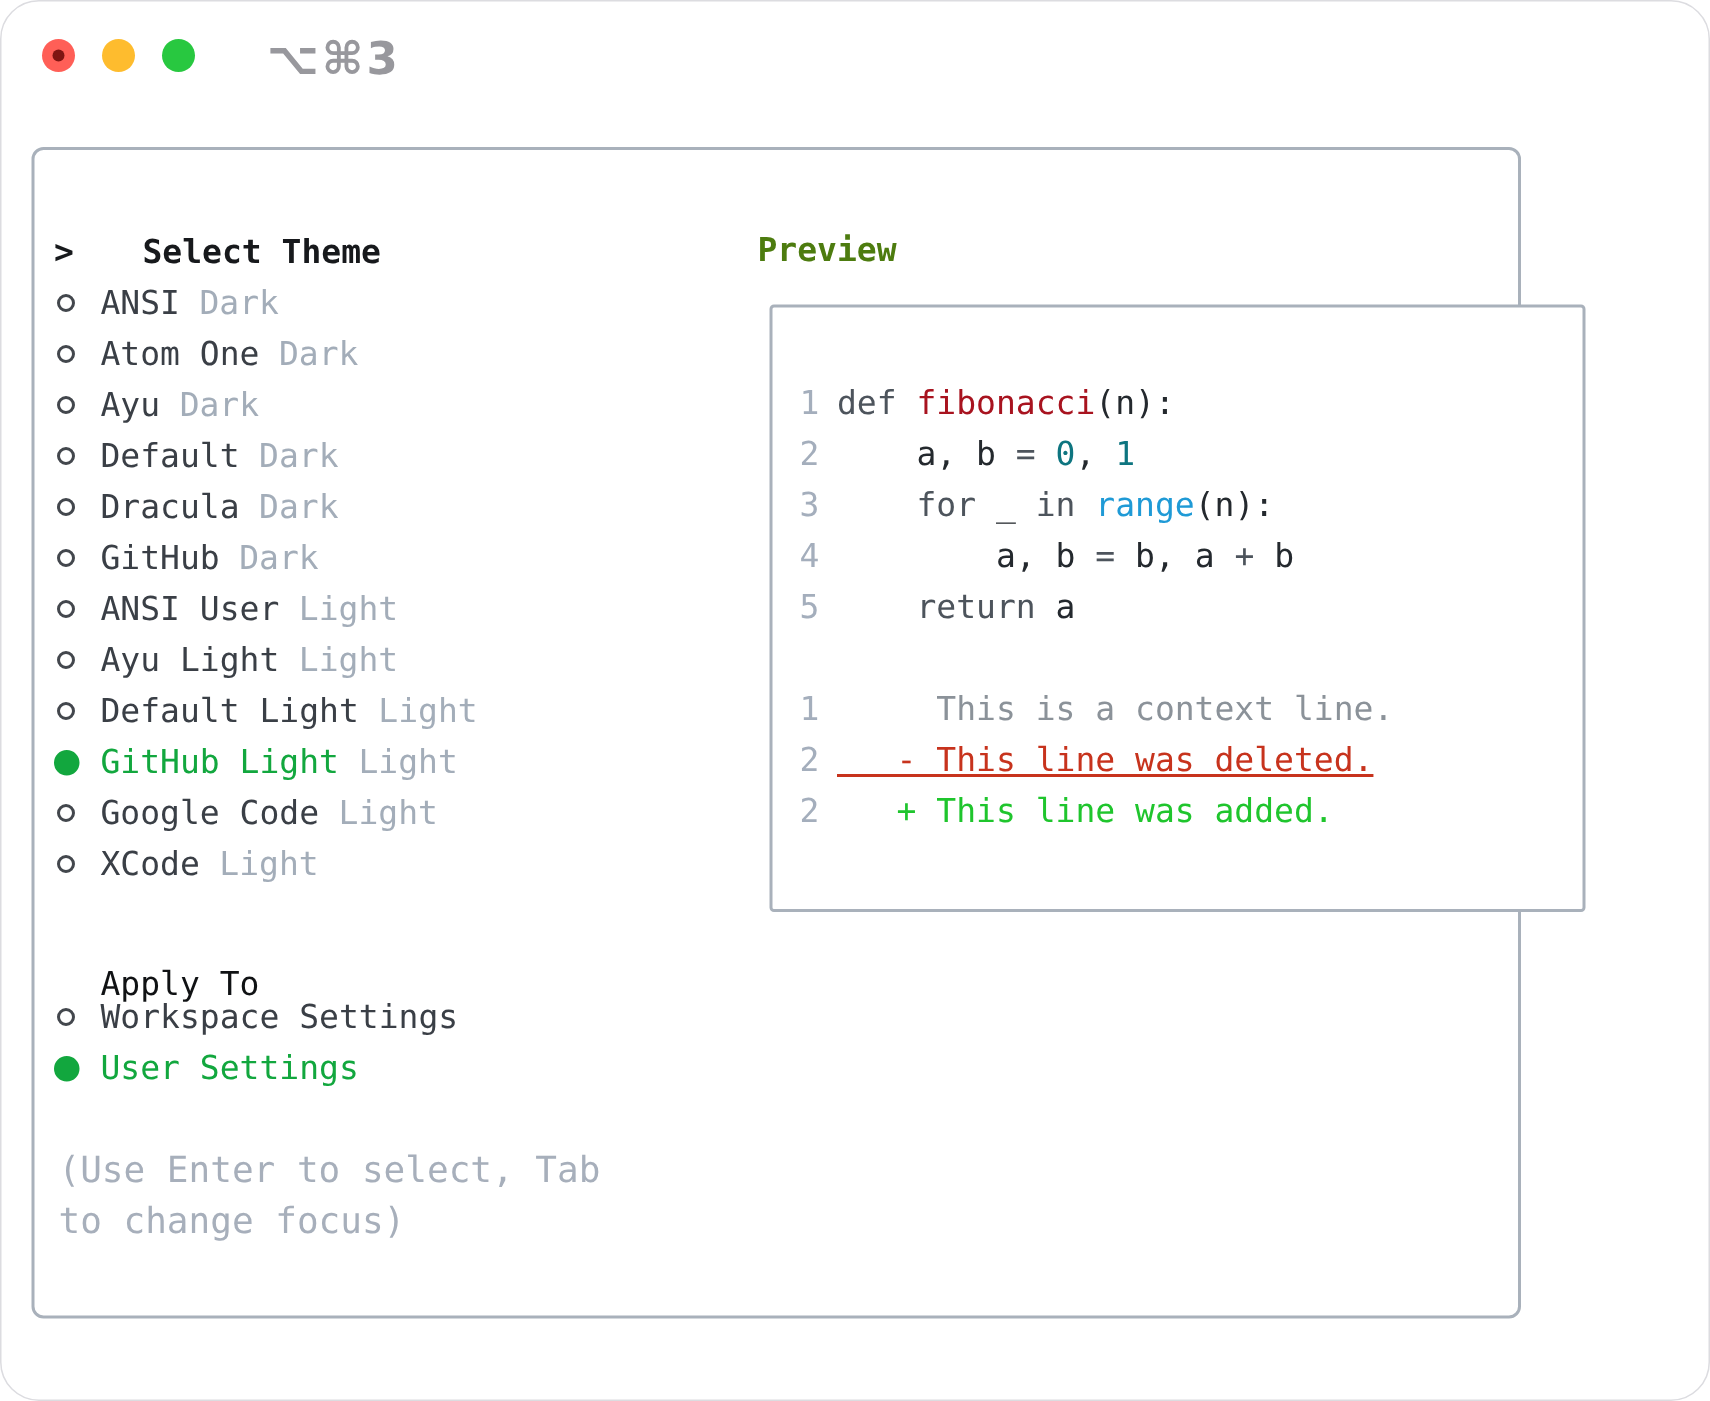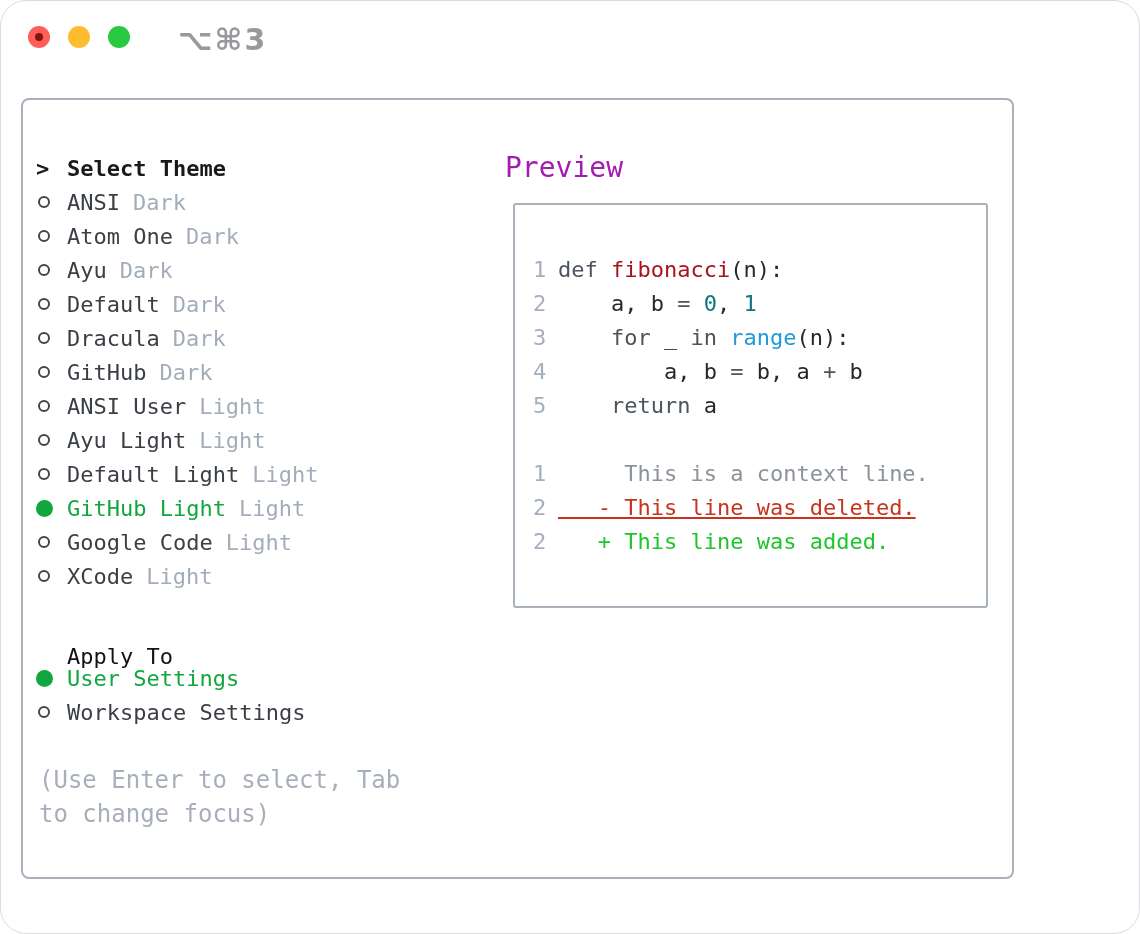--- a/index.html
+++ b/index.html
@@ -58,35 +58,35 @@
     border:2px solid var(--border-gray);border-radius:8px;background:#fff;
   }
   
   .left-col{position:absolute;left:0;top:51px;width:470px;}
   .row{height:34px;display:flex;align-items:center;padding-left:13px;
        font-size:22px;color:var(--list-text);}
   .marker{width:31px;flex:none;display:flex;align-items:center;}
   .ring{width:12px;height:12px;border:2px solid var(--ring-gray);border-radius:50%;margin-left:2px;}
   .dot{width:17px;height:17px;background:var(--accent-green);border-radius:50%;}
   .prompt{font-weight:bold;color:#17191c;font-size:22px;}
-  .header-label{font-weight:bold;color:#17191c;}
+  .header-label{font-weight:bold;color:#17191c;margin-left:28px;}
   .apply-label{color:#101214;margin-top:24px;}
   .theme-name{white-space:pre;}
   .variant{color:var(--text-muted);margin-left:13px;white-space:pre;text-align:center;}
   .row.sel .theme-name, .row.sel .opt-name{color:var(--accent-green);}
   .spacer{height:34px;}
   .hint{
     margin-left:16px;margin-top:0;width:400px;
     font-size:24px;line-height:34px;color:var(--hint-gray);
   }
   
   .preview-col{position:absolute;left:482px;top:51px;}
-  .preview-title{height:34px;line-height:34px;font-size:28px;font-weight:normal;color:#a21caf;}
+  .preview-title{height:34px;line-height:34px;font-size:22px;font-weight:bold;color:#4d7c0f;}
   .preview-box{
-    margin-left:8px;margin-top:18px;width:475px;height:405px;
+    margin-left:8px;margin-top:18px;width:544px;height:405px;
     border:2px solid var(--border-gray);border-radius:3px;background:#fff;
     padding:48px 0 0 18px;overflow:hidden;
   }
   .code-line{height:34px;line-height:34px;font-size:22px;white-space:pre;}
   .ln{display:inline-block;width:25px;color:var(--line-number);}
   .sg-plain{color:var(--text-dark);}
   .sg-keyword{color:var(--text-keyword);}
   .sg-function{color:var(--func-red);}
   .sg-number{color:var(--num-teal);}
   .sg-builtin{color:var(--builtin-blue);}
@@ -206,31 +206,31 @@
         </div>
 
       <div class="spacer"></div>
 
       <div class="row">
         <span class="marker"></span>
         <span class="apply-label">Apply To</span>
       </div>
 
       <div id="applyRows">
+          <div class="row">
+            <span class="marker">
+              <span class="ring"></span>
+            </span>
+            <span class="opt-name">Workspace Settings</span>
+          </div>
           <div class="row sel">
             <span class="marker">
               <span class="dot"></span>
             </span>
             <span class="opt-name">User Settings</span>
-          </div>
-          <div class="row">
-            <span class="marker">
-              <span class="ring"></span>
-            </span>
-            <span class="opt-name">Workspace Settings</span>
           </div>
         </div>
 
       <div class="spacer"></div>
 
       <div class="hint">(Use Enter to select, Tab to change focus)</div>
     </div>
 
     <div class="preview-col">
       <div class="preview-title">Preview</div>

